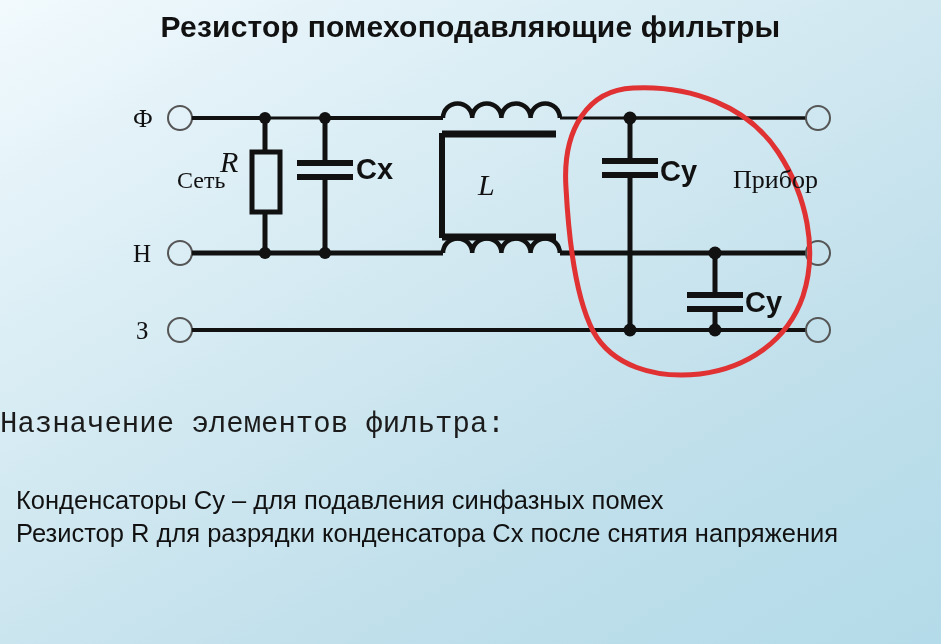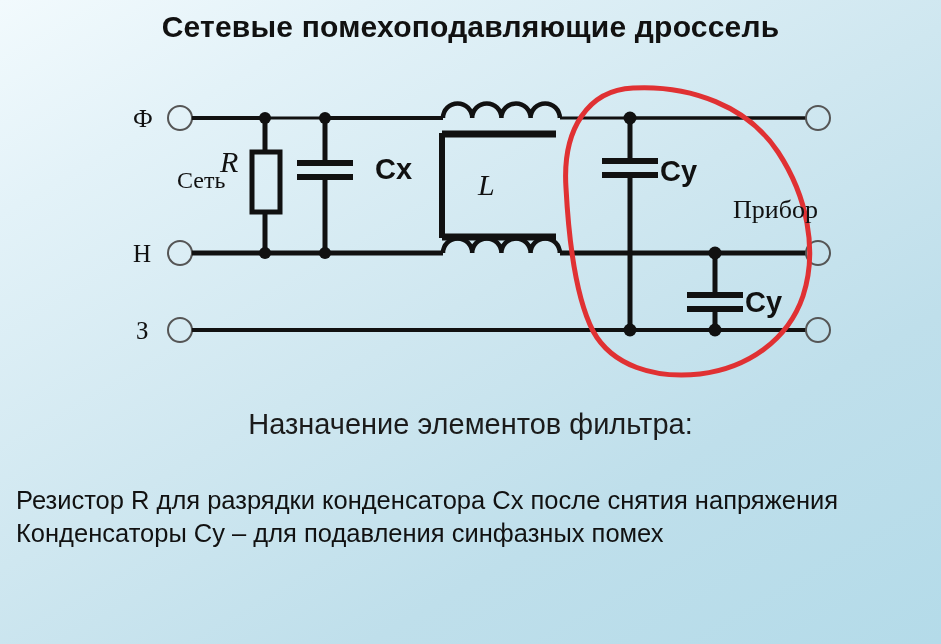--- a/index.html
+++ b/index.html
@@ -61,37 +61,37 @@
   .cap-lbl {
     font-family: "Liberation Sans", sans-serif;
     font-weight: bold;
     font-size: 29px;
   }
 
   #lbl-f   { left: 133px; top: 105px; }
   #lbl-n   { left: 133px; top: 240px; }
   #lbl-z   { left: 136px; top: 317px; }
   #lbl-set { left: 141px; top: 167px; font-size: 24px; margin-left: 36px; }
-  #lbl-pri { left: 733px; top: 165px; font-size: 26px; margin-top: 30px; }
+  #lbl-pri { left: 733px; top: 165px; font-size: 26px; }
   #lbl-R   { left: 220px; top: 145px; }
   #lbl-L   { left: 478px; top: 168px; }
-  #lbl-cx  { left: 356px; top: 153px; margin-left: 19px; }
+  #lbl-cx  { left: 356px; top: 153px; }
   #lbl-cy1 { left: 660px; top: 155px; }
   #lbl-cy2 { left: 745px; top: 286px; }
 
   
   #subheading {
     position: absolute;
     left: 0;
     top: 408px;
     width: 941px;
-    text-align: center;
     font-size: 29px;
     color: #1b1b1b;
     white-space: nowrap;
+    font-family: Liberation Mono, monospace;
   }
 
   
   #notes {
     position: absolute;
     left: 16px;
     top: 484px;
     width: 920px;
   }
   #notes .note-line {
@@ -99,21 +99,21 @@
     line-height: 33px;
     color: #111111;
     white-space: nowrap;
   }
 </style>
 </head>
 <body>
 
 <div id="slide">
 
-  <div id="title">Сетевые помехоподавляющие дроссель</div>
+  <div id="title">Резистор помехоподавляющие фильтры</div>
 
   <svg id="circuit" viewBox="0 0 941 644" width="941" height="644">
 
     <g>
       <circle cx="180" cy="118" r="12" fill="none" stroke="#555555" stroke-width="2"></circle>
       <line x1="192" y1="118" x2="265" y2="118" stroke="#111111" stroke-width="4"></line>
       <line x1="265" y1="118" x2="325" y2="118" stroke="#111111" stroke-width="3"></line>
       <line x1="325" y1="118" x2="443" y2="118" stroke="#111111" stroke-width="4"></line>
       <line x1="560" y1="118" x2="630" y2="118" stroke="#111111" stroke-width="3"></line>
       <line x1="630" y1="118" x2="806" y2="118" stroke="#111111" stroke-width="3.5"></line>
@@ -197,17 +197,17 @@
   <div class="lbl serif-ital" id="lbl-R">R</div>
   <div class="lbl serif-ital" id="lbl-L">L</div>
 
   <div class="lbl cap-lbl" id="lbl-cx">Cx</div>
   <div class="lbl cap-lbl" id="lbl-cy1">Cy</div>
   <div class="lbl cap-lbl" id="lbl-cy2">Cy</div>
 
   <div id="subheading">Назначение элементов фильтра:</div>
 
   <div id="notes">
+    <div class="note-line">Конденсаторы Cy – для подавления синфазных помех</div>
     <div class="note-line">Резистор R для разрядки конденсатора Cx после снятия напряжения</div>
-    <div class="note-line">Конденсаторы Cy – для подавления синфазных помех</div>
   </div>
 
 </div>
 
 </body></html>

